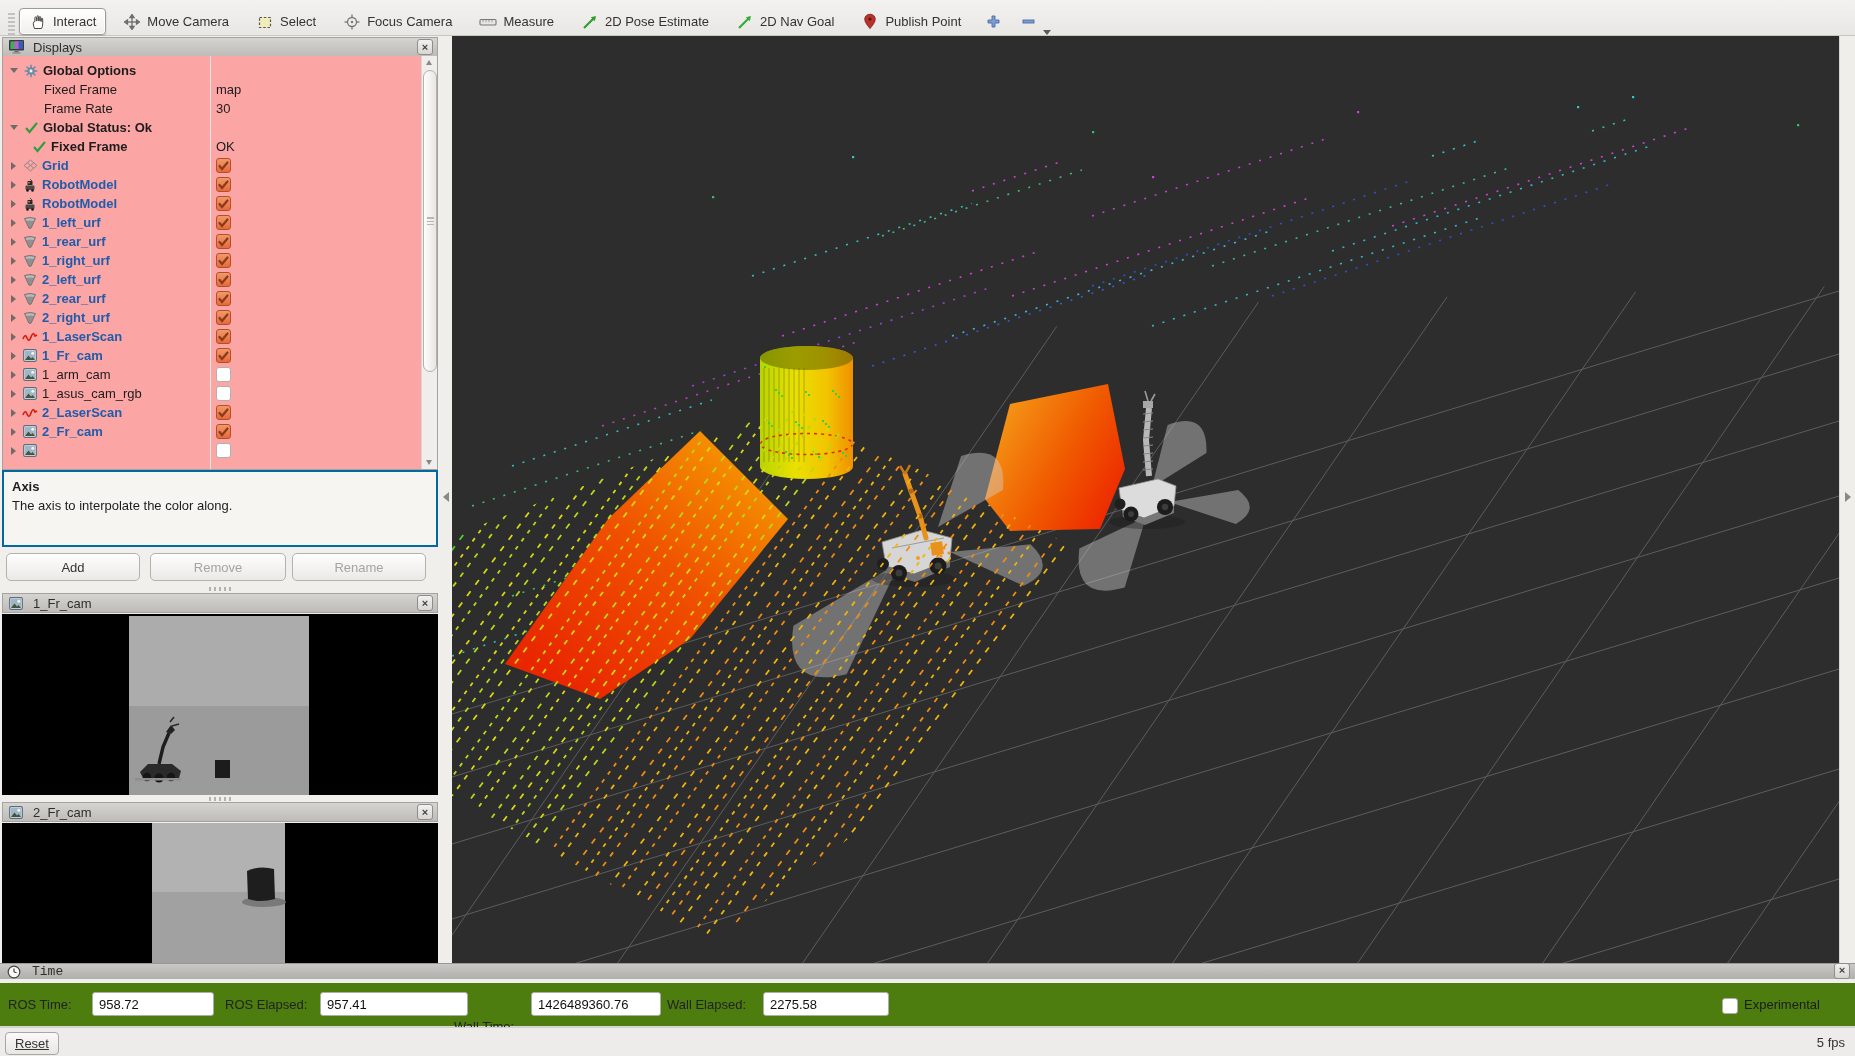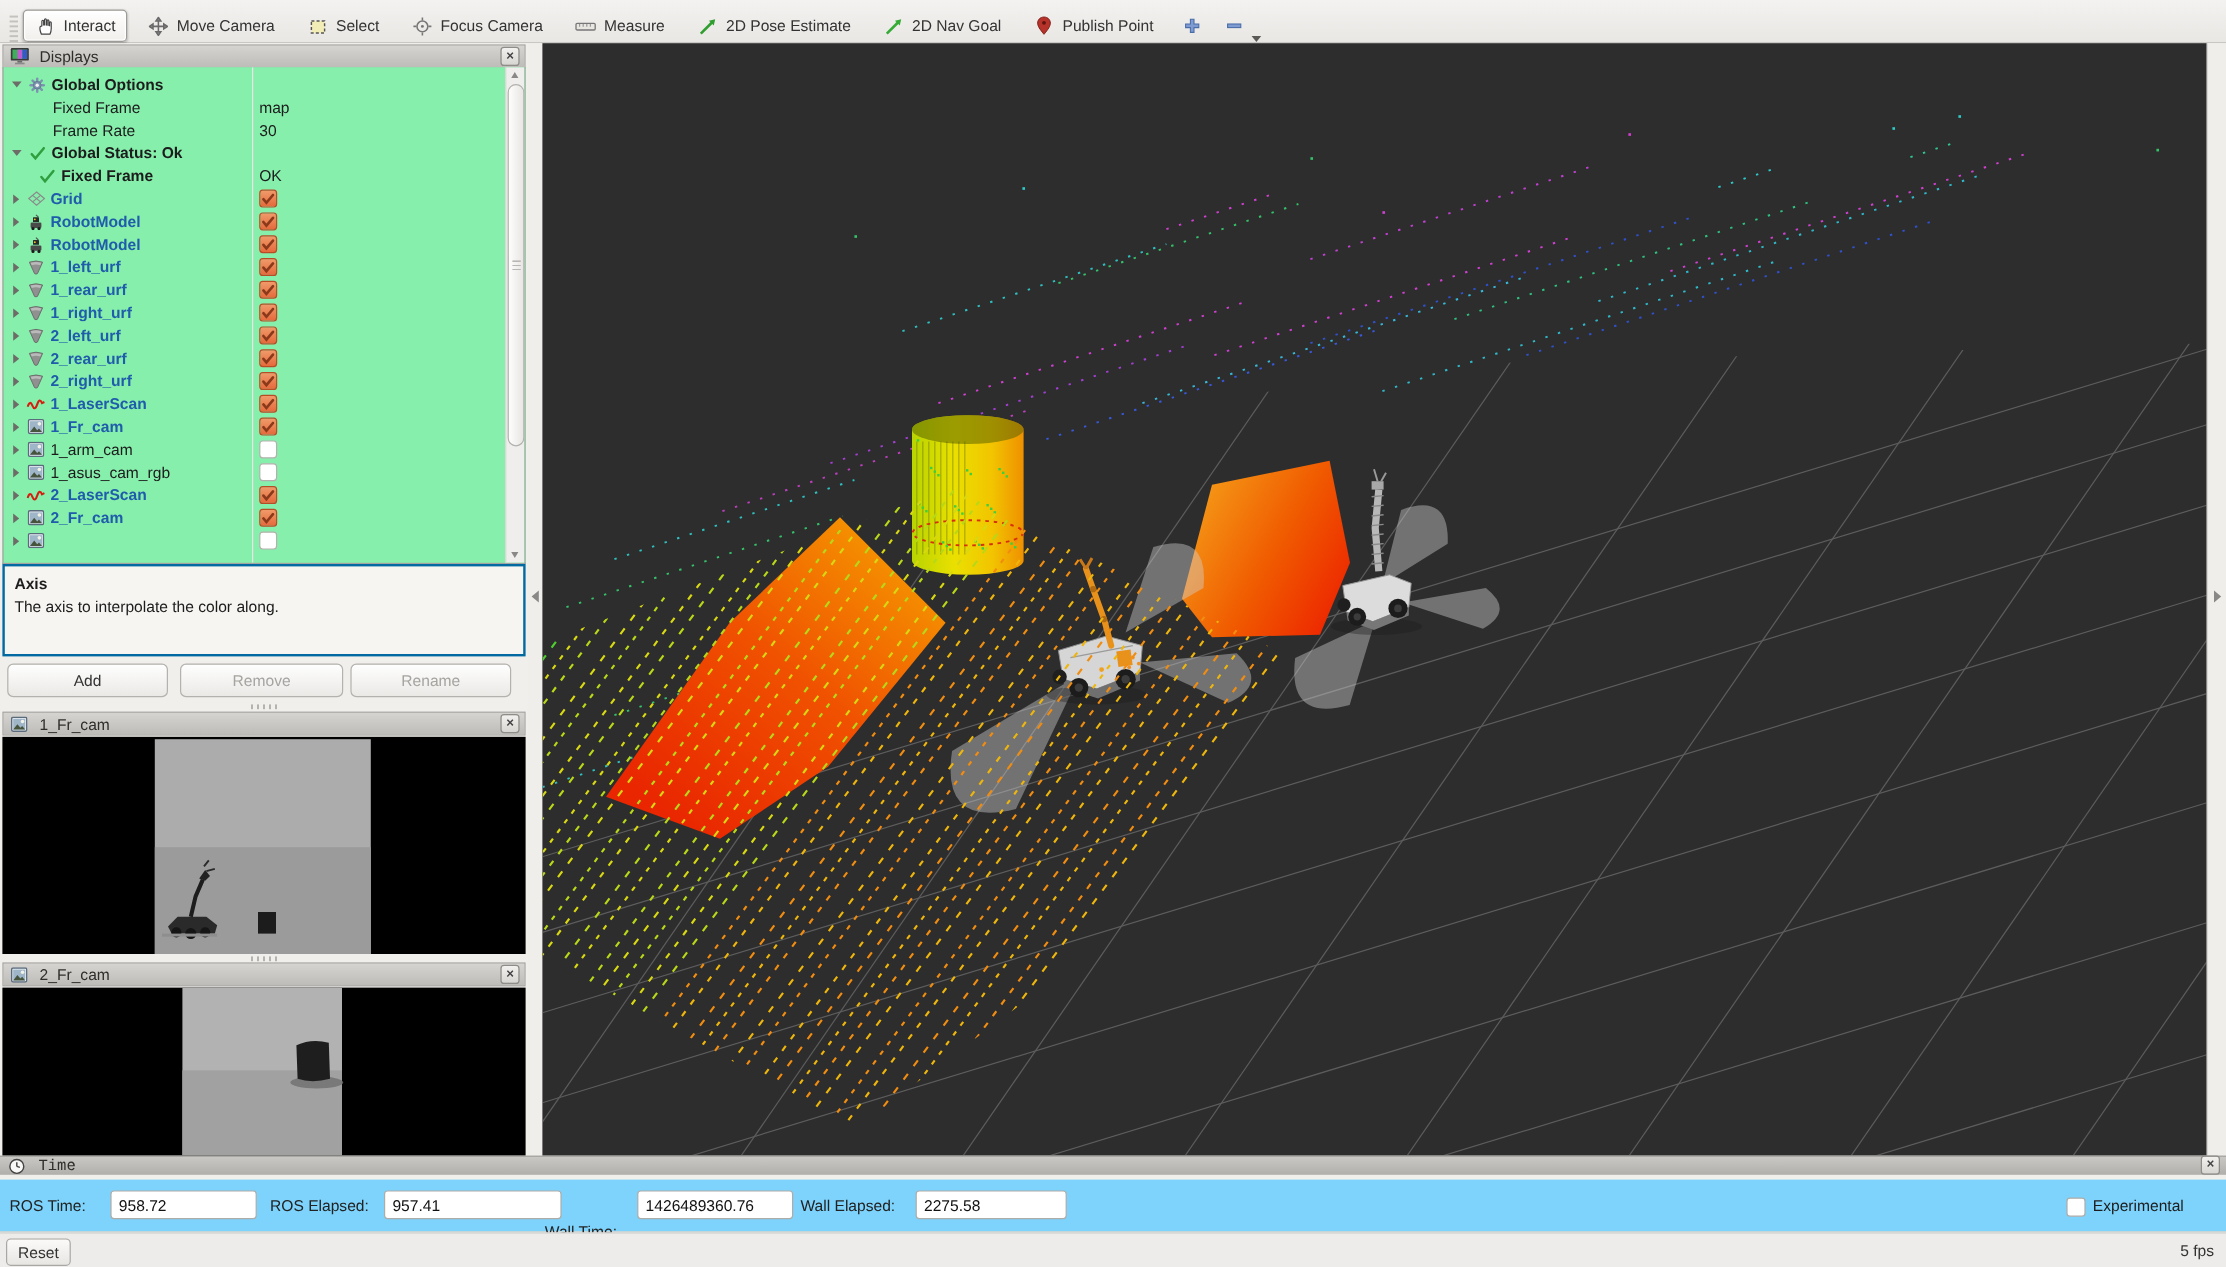--- a/index.html
+++ b/index.html
@@ -21,21 +21,21 @@
     border-top:5px solid #5c5a56;margin-left:2px;}
   
   .leftcol{position:absolute;left:0;top:36px;width:440px;height:927px;background:#f0efec;}
   .ptitle{position:absolute;left:2px;width:436px;height:20px;
     background:linear-gradient(#d6d4d0,#bebcb8);border:1px solid #a5a3a0;box-sizing:border-box;
     display:flex;align-items:center;gap:5px;padding:0 4px;font-size:13px;color:#2f2e2c;}
   .ptitle .xbtn{margin-left:auto;}
   .xbtn{width:14px;height:14px;border:1px solid #8f8d89;border-radius:3px;
     background:linear-gradient(#f2f1ef,#d8d6d2);color:#444;font-size:11px;font-weight:bold;
     display:flex;align-items:center;justify-content:center;line-height:1;}
-  .tree{position:absolute;left:2px;top:20px;width:436px;height:414px;background:#86efac;
+  .tree{position:absolute;left:2px;top:20px;width:436px;height:414px;background:#fca5a5;
     border:1px solid #a5a3a0;border-top:none;box-sizing:border-box;overflow:hidden;padding-top:5px;}
   .coldiv{position:absolute;left:207px;top:0;bottom:0;width:1px;background:#e7e6e4;}
   .trow{display:flex;height:19px;align-items:center;}
   .ncell{width:206px;display:flex;align-items:center;overflow:hidden;flex:none;padding-left:5px;box-sizing:border-box;}
   .vcell{display:flex;align-items:center;padding-left:7px;}
   .tri-r{width:0;height:0;border-top:4px solid transparent;border-bottom:4px solid transparent;
     border-left:5px solid #6e6c68;margin:0 5px 0 3px;flex:none;}
   .tri-d{width:0;height:0;border-left:4px solid transparent;border-right:4px solid transparent;
     border-top:5px solid #6e6c68;margin:0 4px 0 2px;flex:none;}
   .ticn{width:18px;display:inline-flex;justify-content:center;flex:none;margin-right:3px;}
@@ -68,29 +68,29 @@
     border-bottom:5px solid transparent;border-right:6px solid #8a8886;}
   .canvas3d{position:absolute;left:452px;top:36px;width:1387px;height:927px;background:#2d2d2d;overflow:hidden;}
   .rstrip{position:absolute;left:1839px;top:36px;width:16px;height:927px;background:#efeeeb;border-left:1px solid #d8d6d2;}
   .arr-r{position:absolute;left:5px;top:456px;width:0;height:0;border-top:5px solid transparent;
     border-bottom:5px solid transparent;border-left:6px solid #8a8886;}
   
   .timebar{position:absolute;left:0;top:963px;width:1855px;height:16px;
     background:linear-gradient(#cac8c4,#b1afab);border-top:1px solid #9a9894;box-sizing:border-box;
     display:flex;align-items:flex-end;gap:6px;padding:0 5px;color:#2f2e2c;font-family:Liberation Mono, monospace;}
   .timebar .xbtn{margin-left:auto;}
-  .fieldrow{position:absolute;left:0;top:983px;width:1855px;height:44px;background:#7dd3fc;border-bottom:1px solid #d8d6d2;box-sizing:border-box;}
+  .fieldrow{position:absolute;left:0;top:983px;width:1855px;height:44px;background:#4d7c0f;border-bottom:1px solid #d8d6d2;box-sizing:border-box;}
   .flabel{position:absolute;top:14px;color:#222;}
   .tin{position:absolute;top:9px;height:24px;border:1px solid #aeaca8;border-radius:3px;background:#fff;
     font-family:inherit;font-size:13px;color:#111;padding:0 6px;box-sizing:border-box;}
   .expbox{position:absolute;left:1722px;top:15px;width:14px;height:14px;background:#fff;border:1px solid #aeaca8;border-radius:3px;}
   .explabel{position:absolute;left:1744px;top:14px;}
   .statusbar{position:absolute;left:0;top:1027px;width:1855px;height:29px;background:#edecea;border-top:1px solid #d3d1cd;box-sizing:border-box;}
   .resetbtn{position:absolute;left:5px;top:4px;height:21px;padding:0 9px;border:1px solid #a9a7a3;border-radius:4px;
-    background:linear-gradient(#fbfaf9,#e8e6e3);display:flex;align-items:center;color:#333;}
+    background:linear-gradient(#fbfaf9,#e8e6e3);display:flex;align-items:center;color:#333;text-decoration:underline;}
   .fps{position:absolute;right:10px;top:7px;color:#333;}
 </style>
 </head>
 <body>
 
 <div class="app">
 
   <div class="toolbar">
     <div class="tgrip"></div>
     <div id="toolbar-tools" style="display:flex;align-items:center;">

